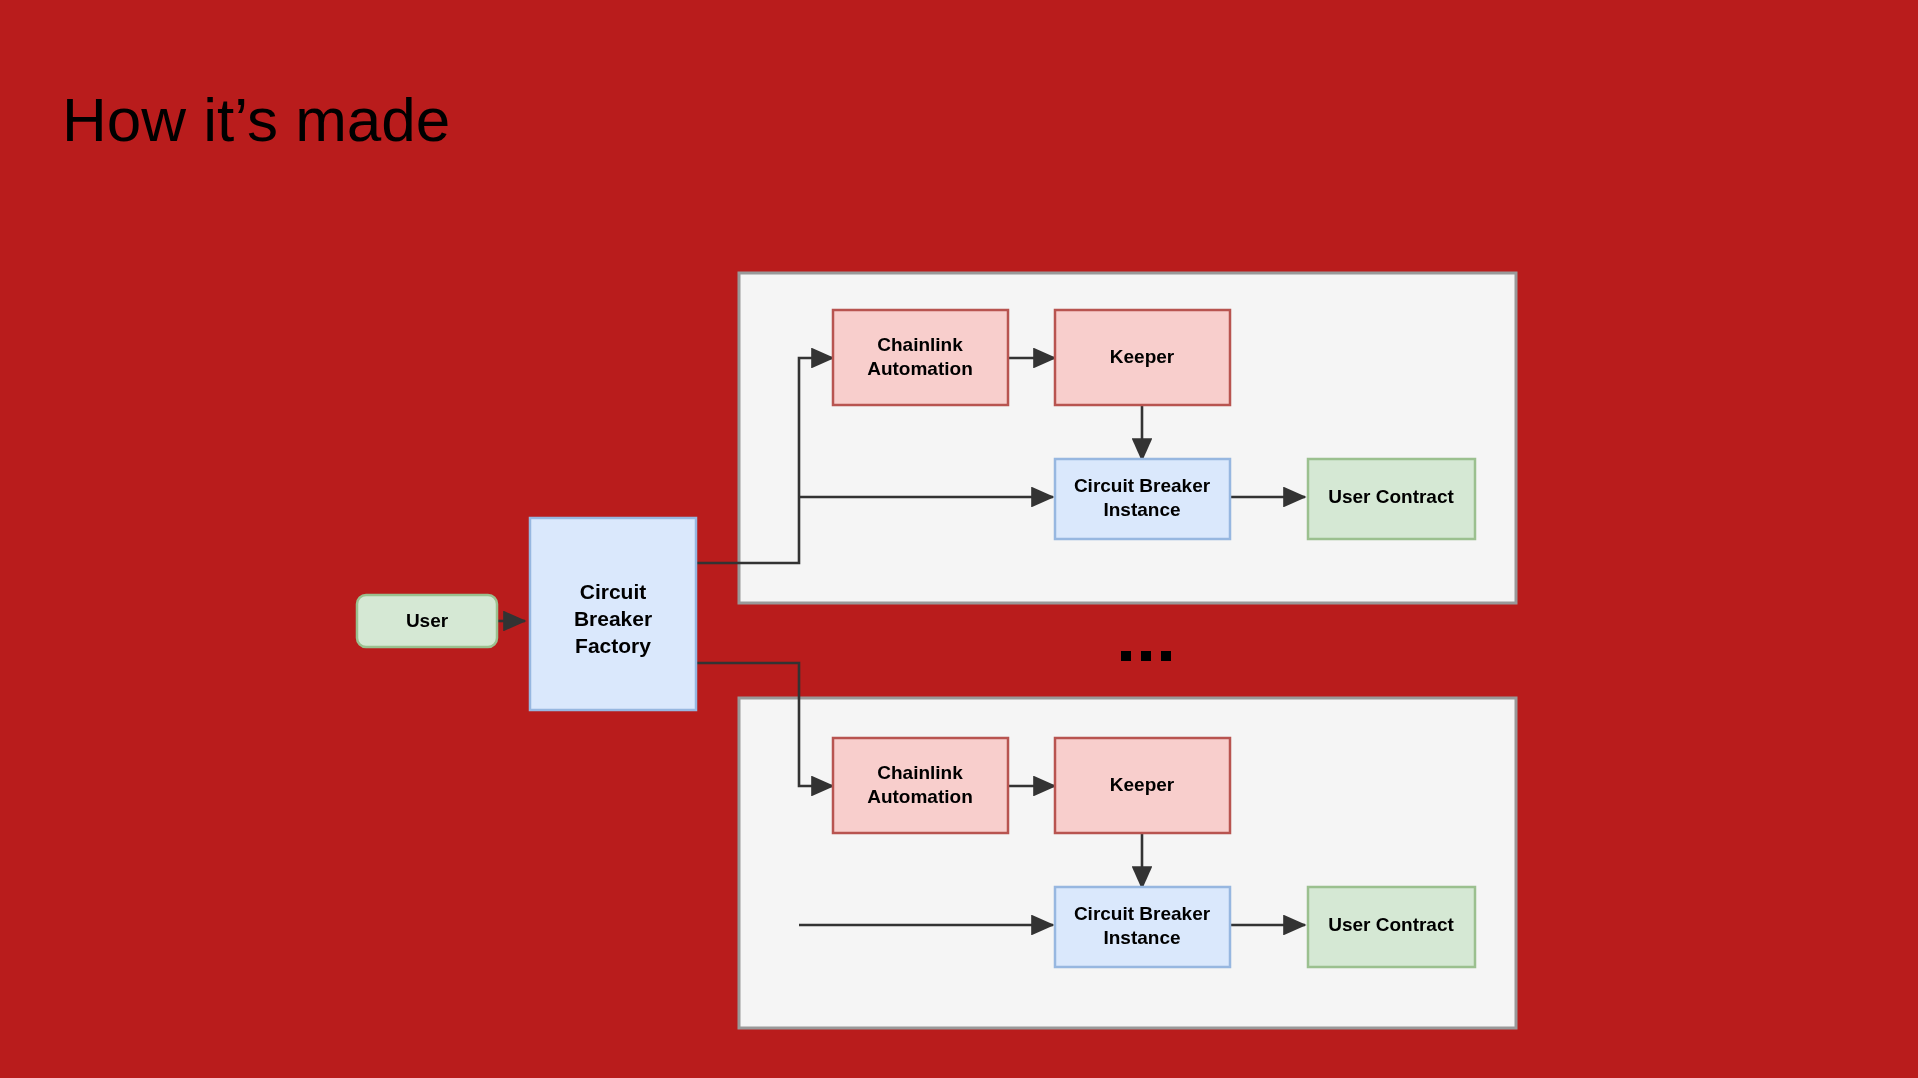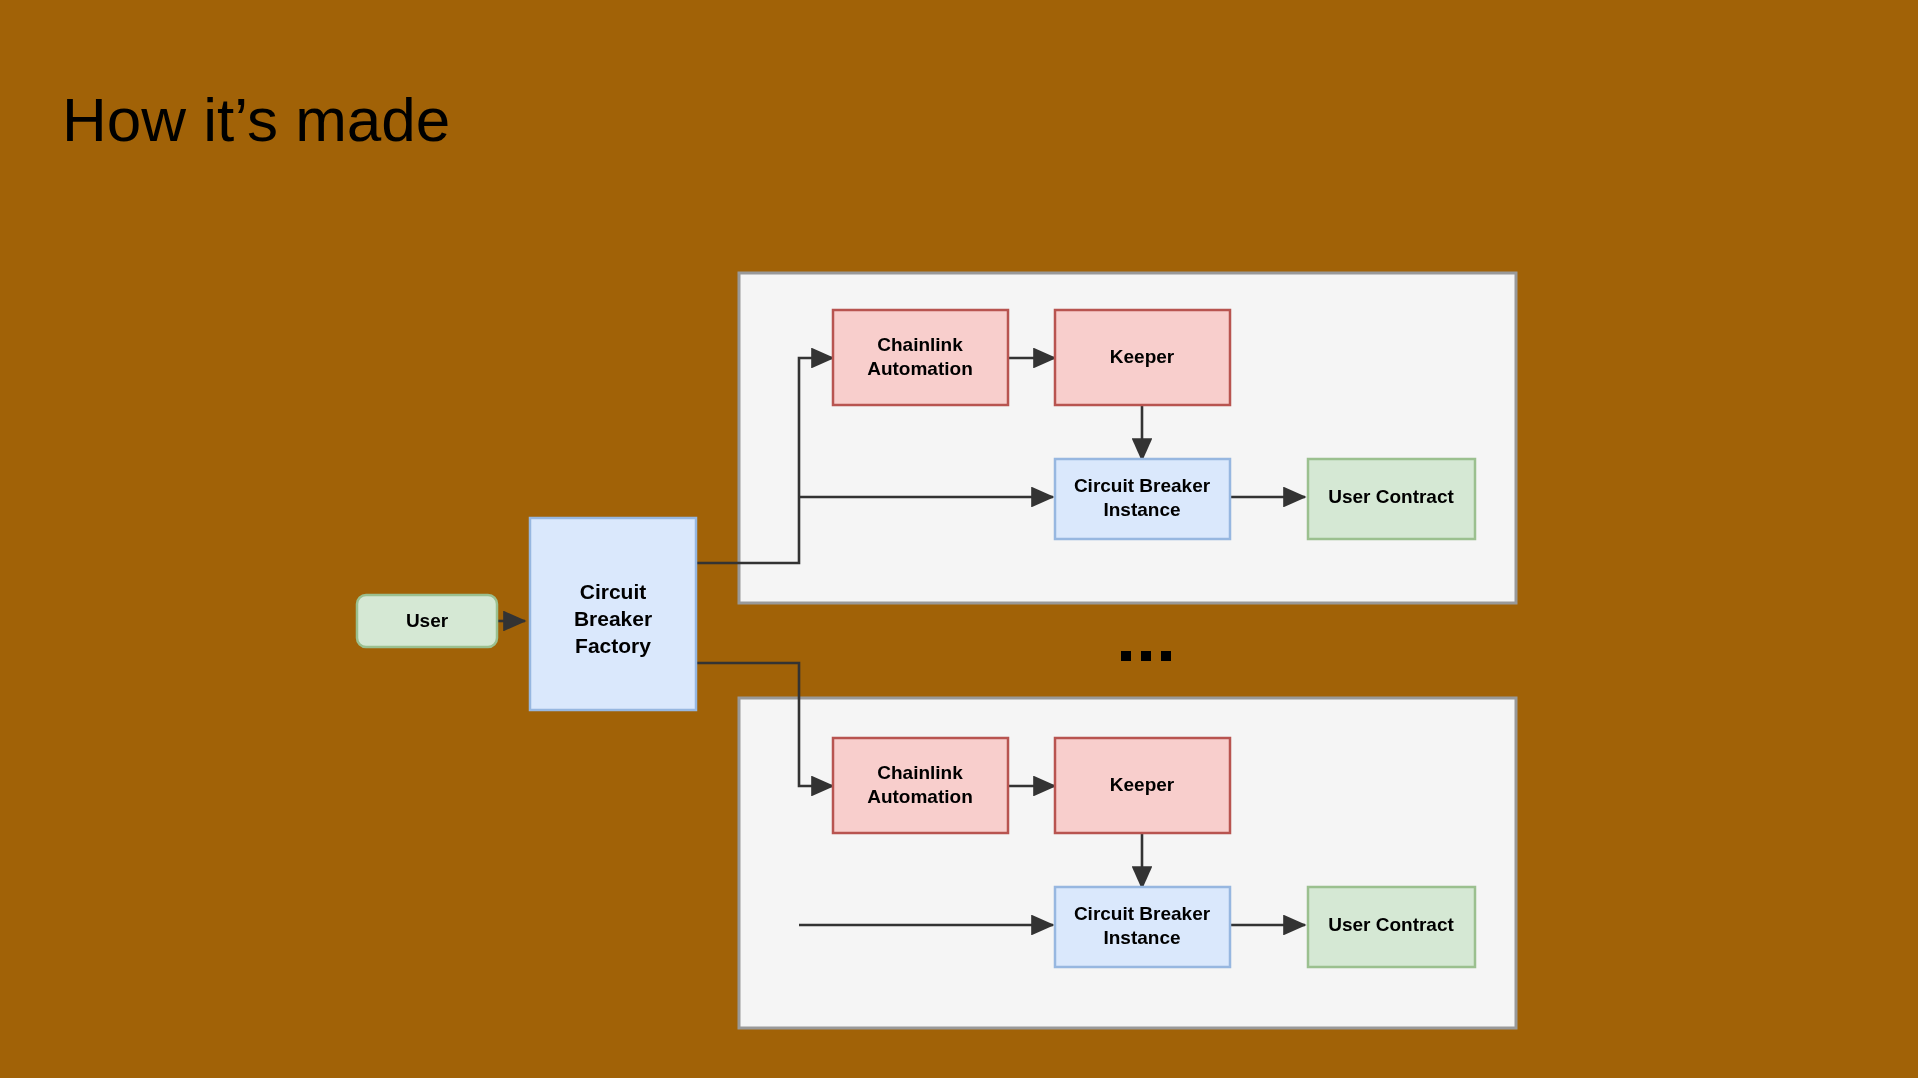--- a/index.html
+++ b/index.html
@@ -10,21 +10,21 @@
   body {
     width: 1918px;
     height: 1078px;
     position: relative;
     overflow: hidden;
     font-family: "Liberation Sans", sans-serif;
   }
   #slide {
     position: absolute;
     inset: 0;
-    background: #a16207;
+    background: #b91c1c;
     text-align: right;
   }
   #slide-title {
     position: absolute;
     left: 62px;
     top: 86px;
     font-size: 62px;
     font-weight: 400;
     color: #000000;
     letter-spacing: 0px;

